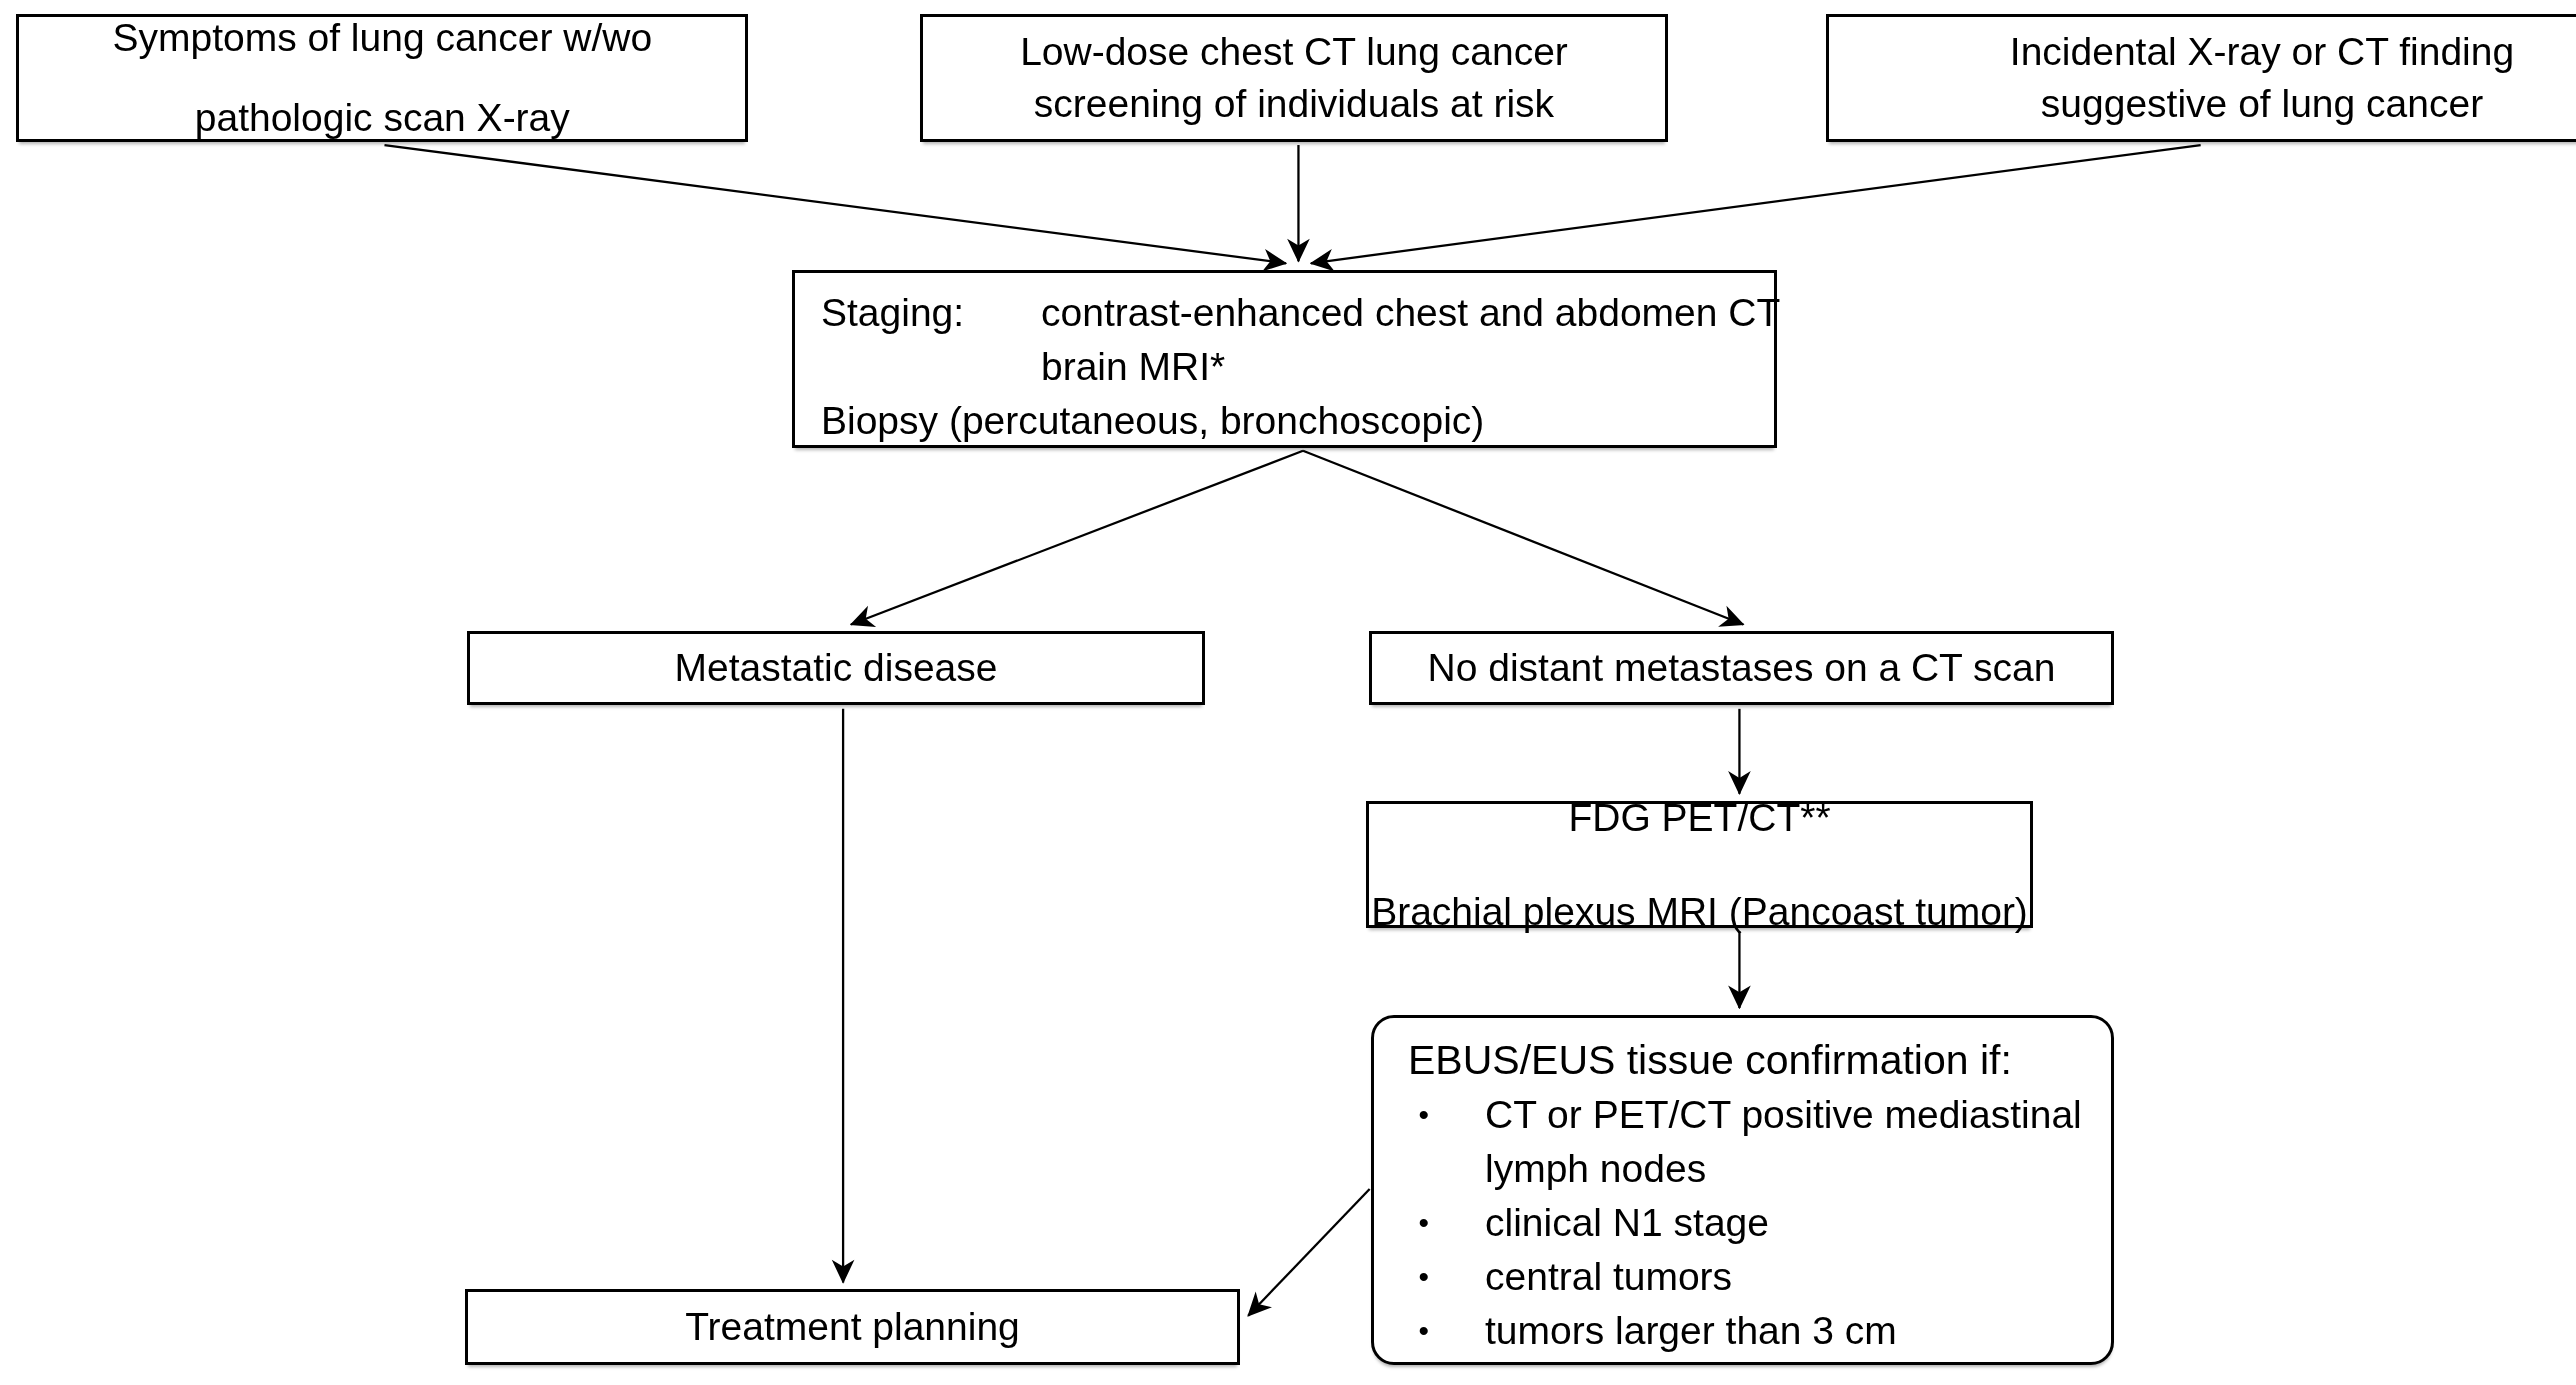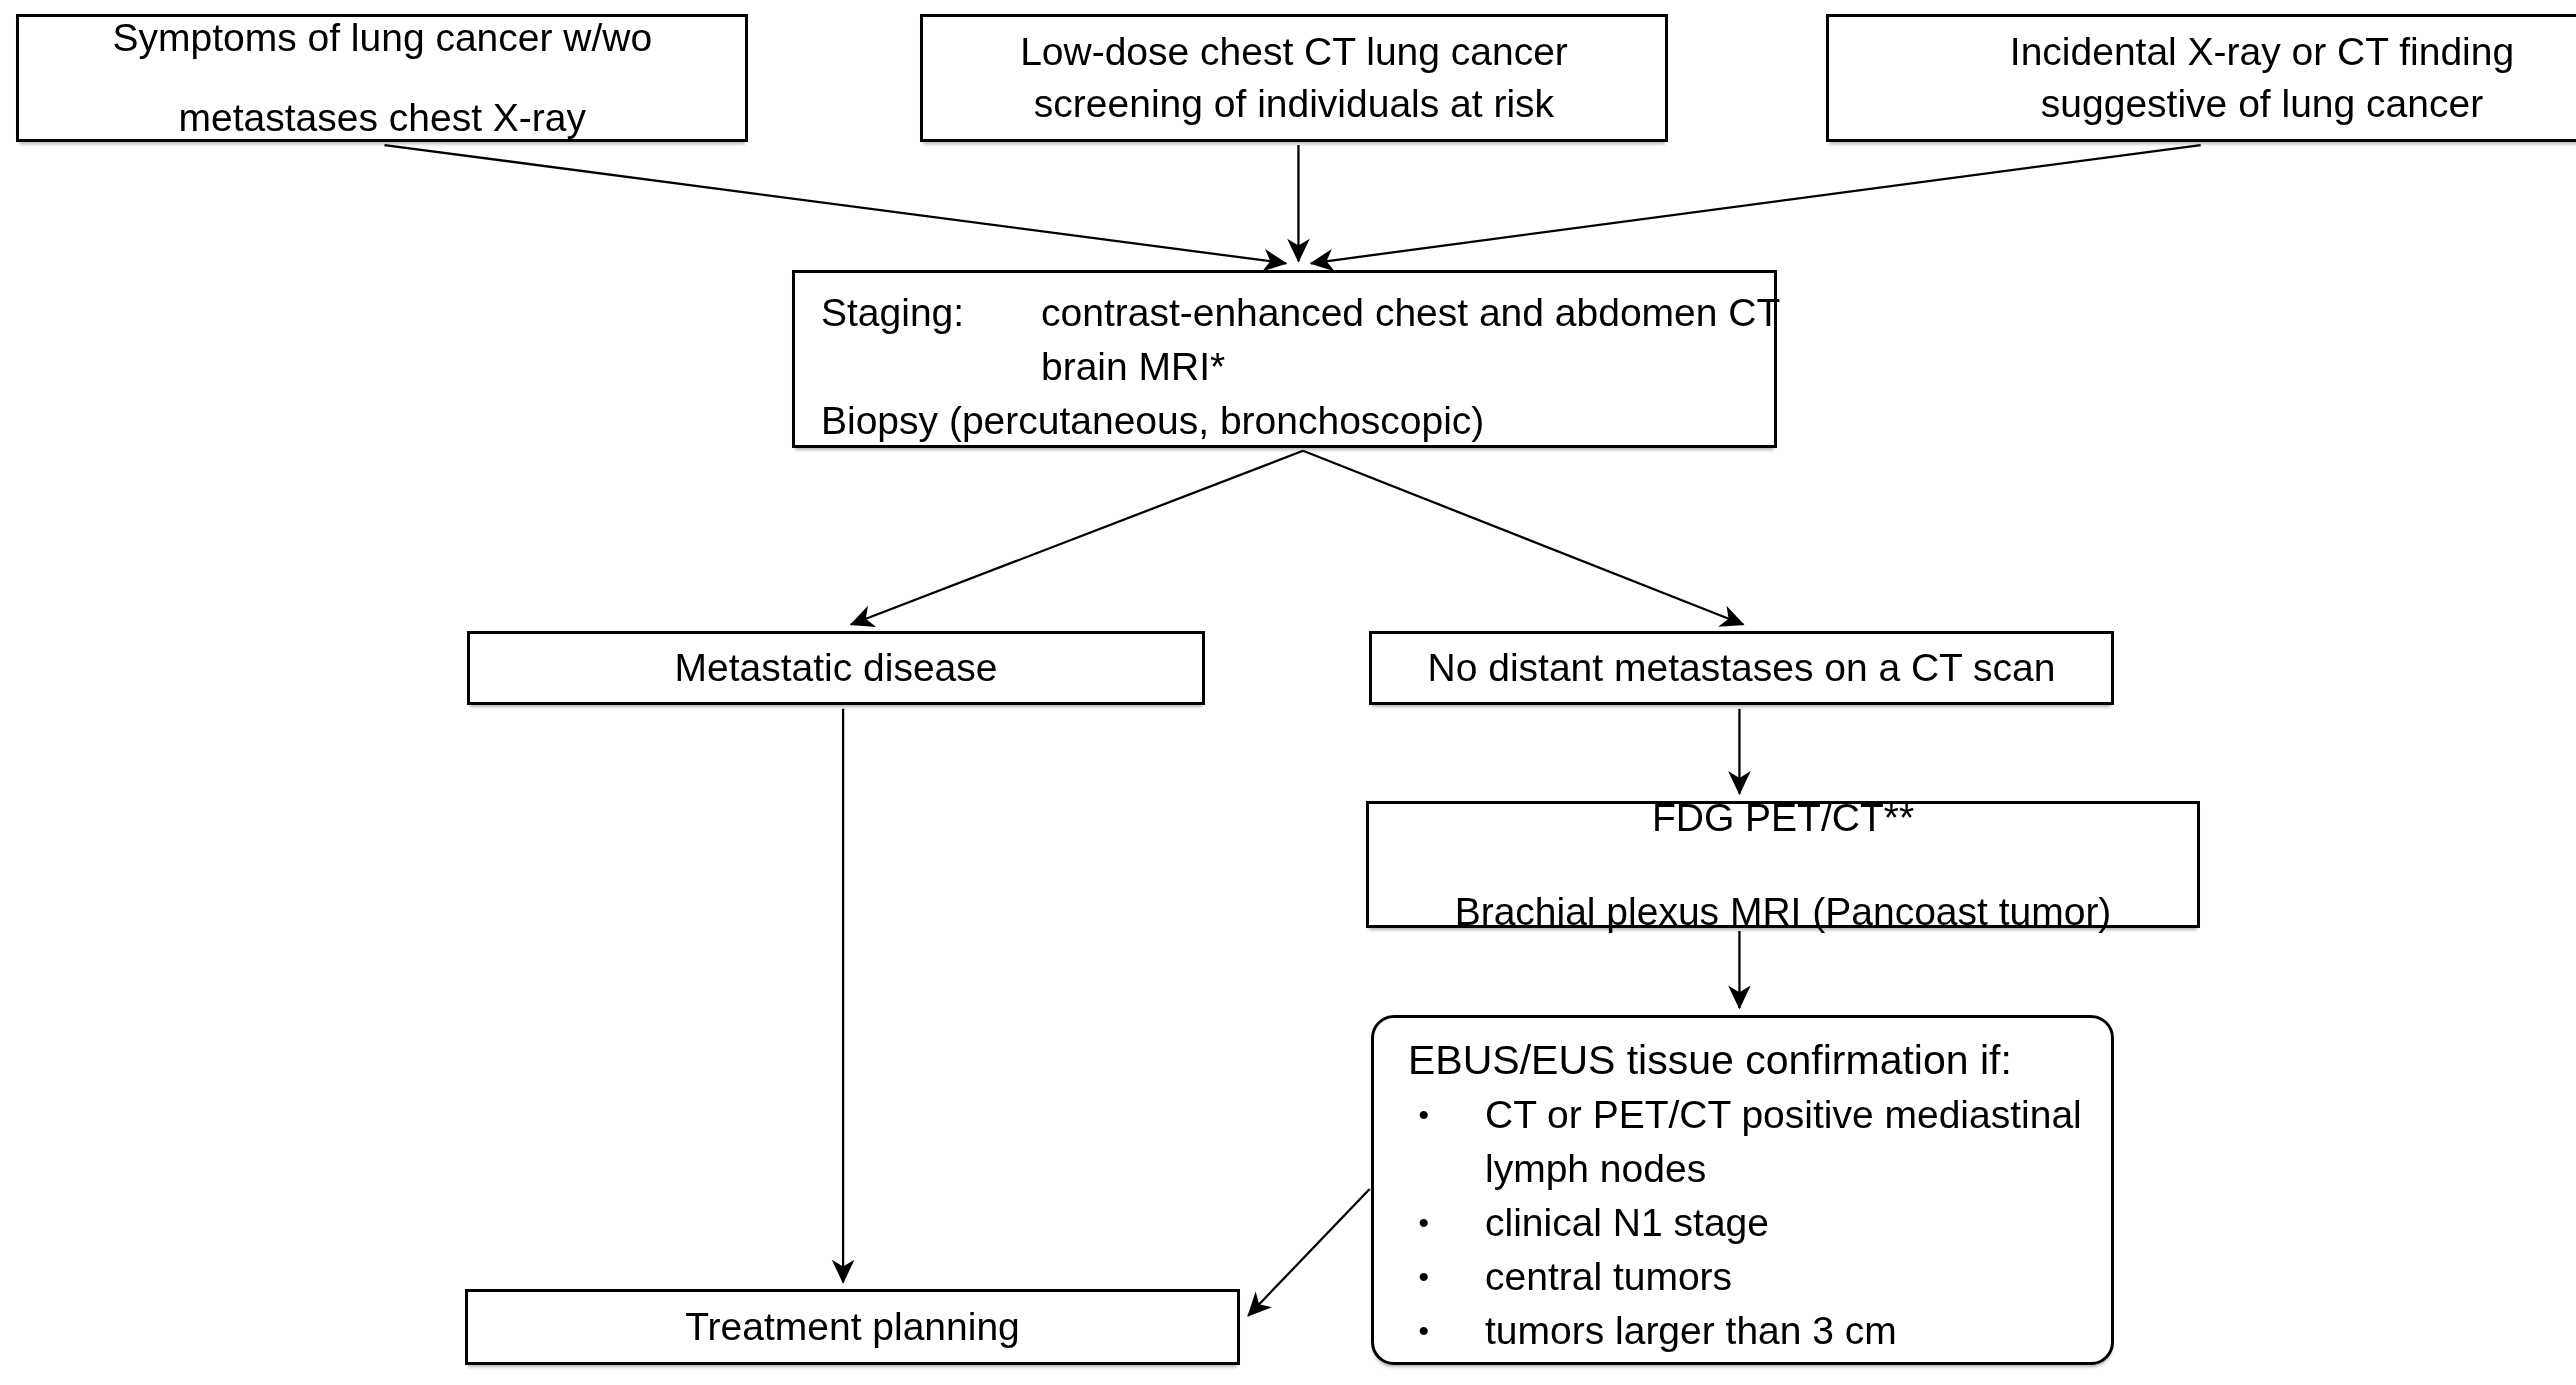--- a/index.html
+++ b/index.html
@@ -55,21 +55,21 @@
     padding: 13px 19.6px 0 26px;
     line-height: 54px;
   }
   .srow { display: flex; white-space: nowrap; }
   .slabel { display: inline-block; width: 220px; flex: 0 0 220px; }
   .sindent { padding-left: 220px; }
   
   #node-metastatic { left: 467px;  top: 631px; width: 738px; height: 74px; }
   #node-no-distant { left: 1369px; top: 631px; width: 745px; height: 74px; }
   
-  #node-fdg { left: 1366px; top: 801px; width: 834px; height: 127px; gap: 42px; }
+  #node-fdg { left: 1366px; top: 801px; width: 667px; height: 127px; gap: 42px; }
   
   #node-ebus {
     left: 1371px; top: 1015px; width: 743px; height: 350px;
     padding: 14.4px 13px 0 34px;
     border-radius: 23px;
   }
   .ebus-title { font-size: 41px; line-height: 56px; white-space: nowrap; }
   .bullet-item { display: flex; line-height: 54px; }
   .bullet-glyph {
     flex: 0 0 77px;
@@ -101,21 +101,21 @@
         <line x1="1994" y1="690" x2="2668" y2="956" class="edge-line" marker-end="url(#arrowhead)"></line>
         <line x1="2662" y1="1085" x2="2662" y2="1215" class="edge-line" marker-end="url(#arrowhead)"></line>
         <line x1="2662" y1="1425" x2="2662" y2="1543" class="edge-line" marker-end="url(#arrowhead)"></line>
         <line x1="1290" y1="1085" x2="1290" y2="1963" class="edge-line" marker-end="url(#arrowhead)"></line>
         <line x1="2096" y1="1820" x2="1910" y2="2014" class="edge-line" marker-end="url(#arrowhead)"></line>
       </g>
   </svg>
 
   <div class="node centered" id="node-symptoms">
     <div>Symptoms of lung cancer w/wo</div>
-    <div>metastases chest X-ray</div>
+    <div>pathologic scan X-ray</div>
   </div>
 
   <div class="node centered" id="node-screening">
     <div>Low-dose chest CT lung cancer</div>
     <div>screening of individuals at risk</div>
   </div>
 
   <div class="node centered" id="node-incidental">
     <div>Incidental X-ray or CT finding</div>
     <div>suggestive of lung cancer</div>

